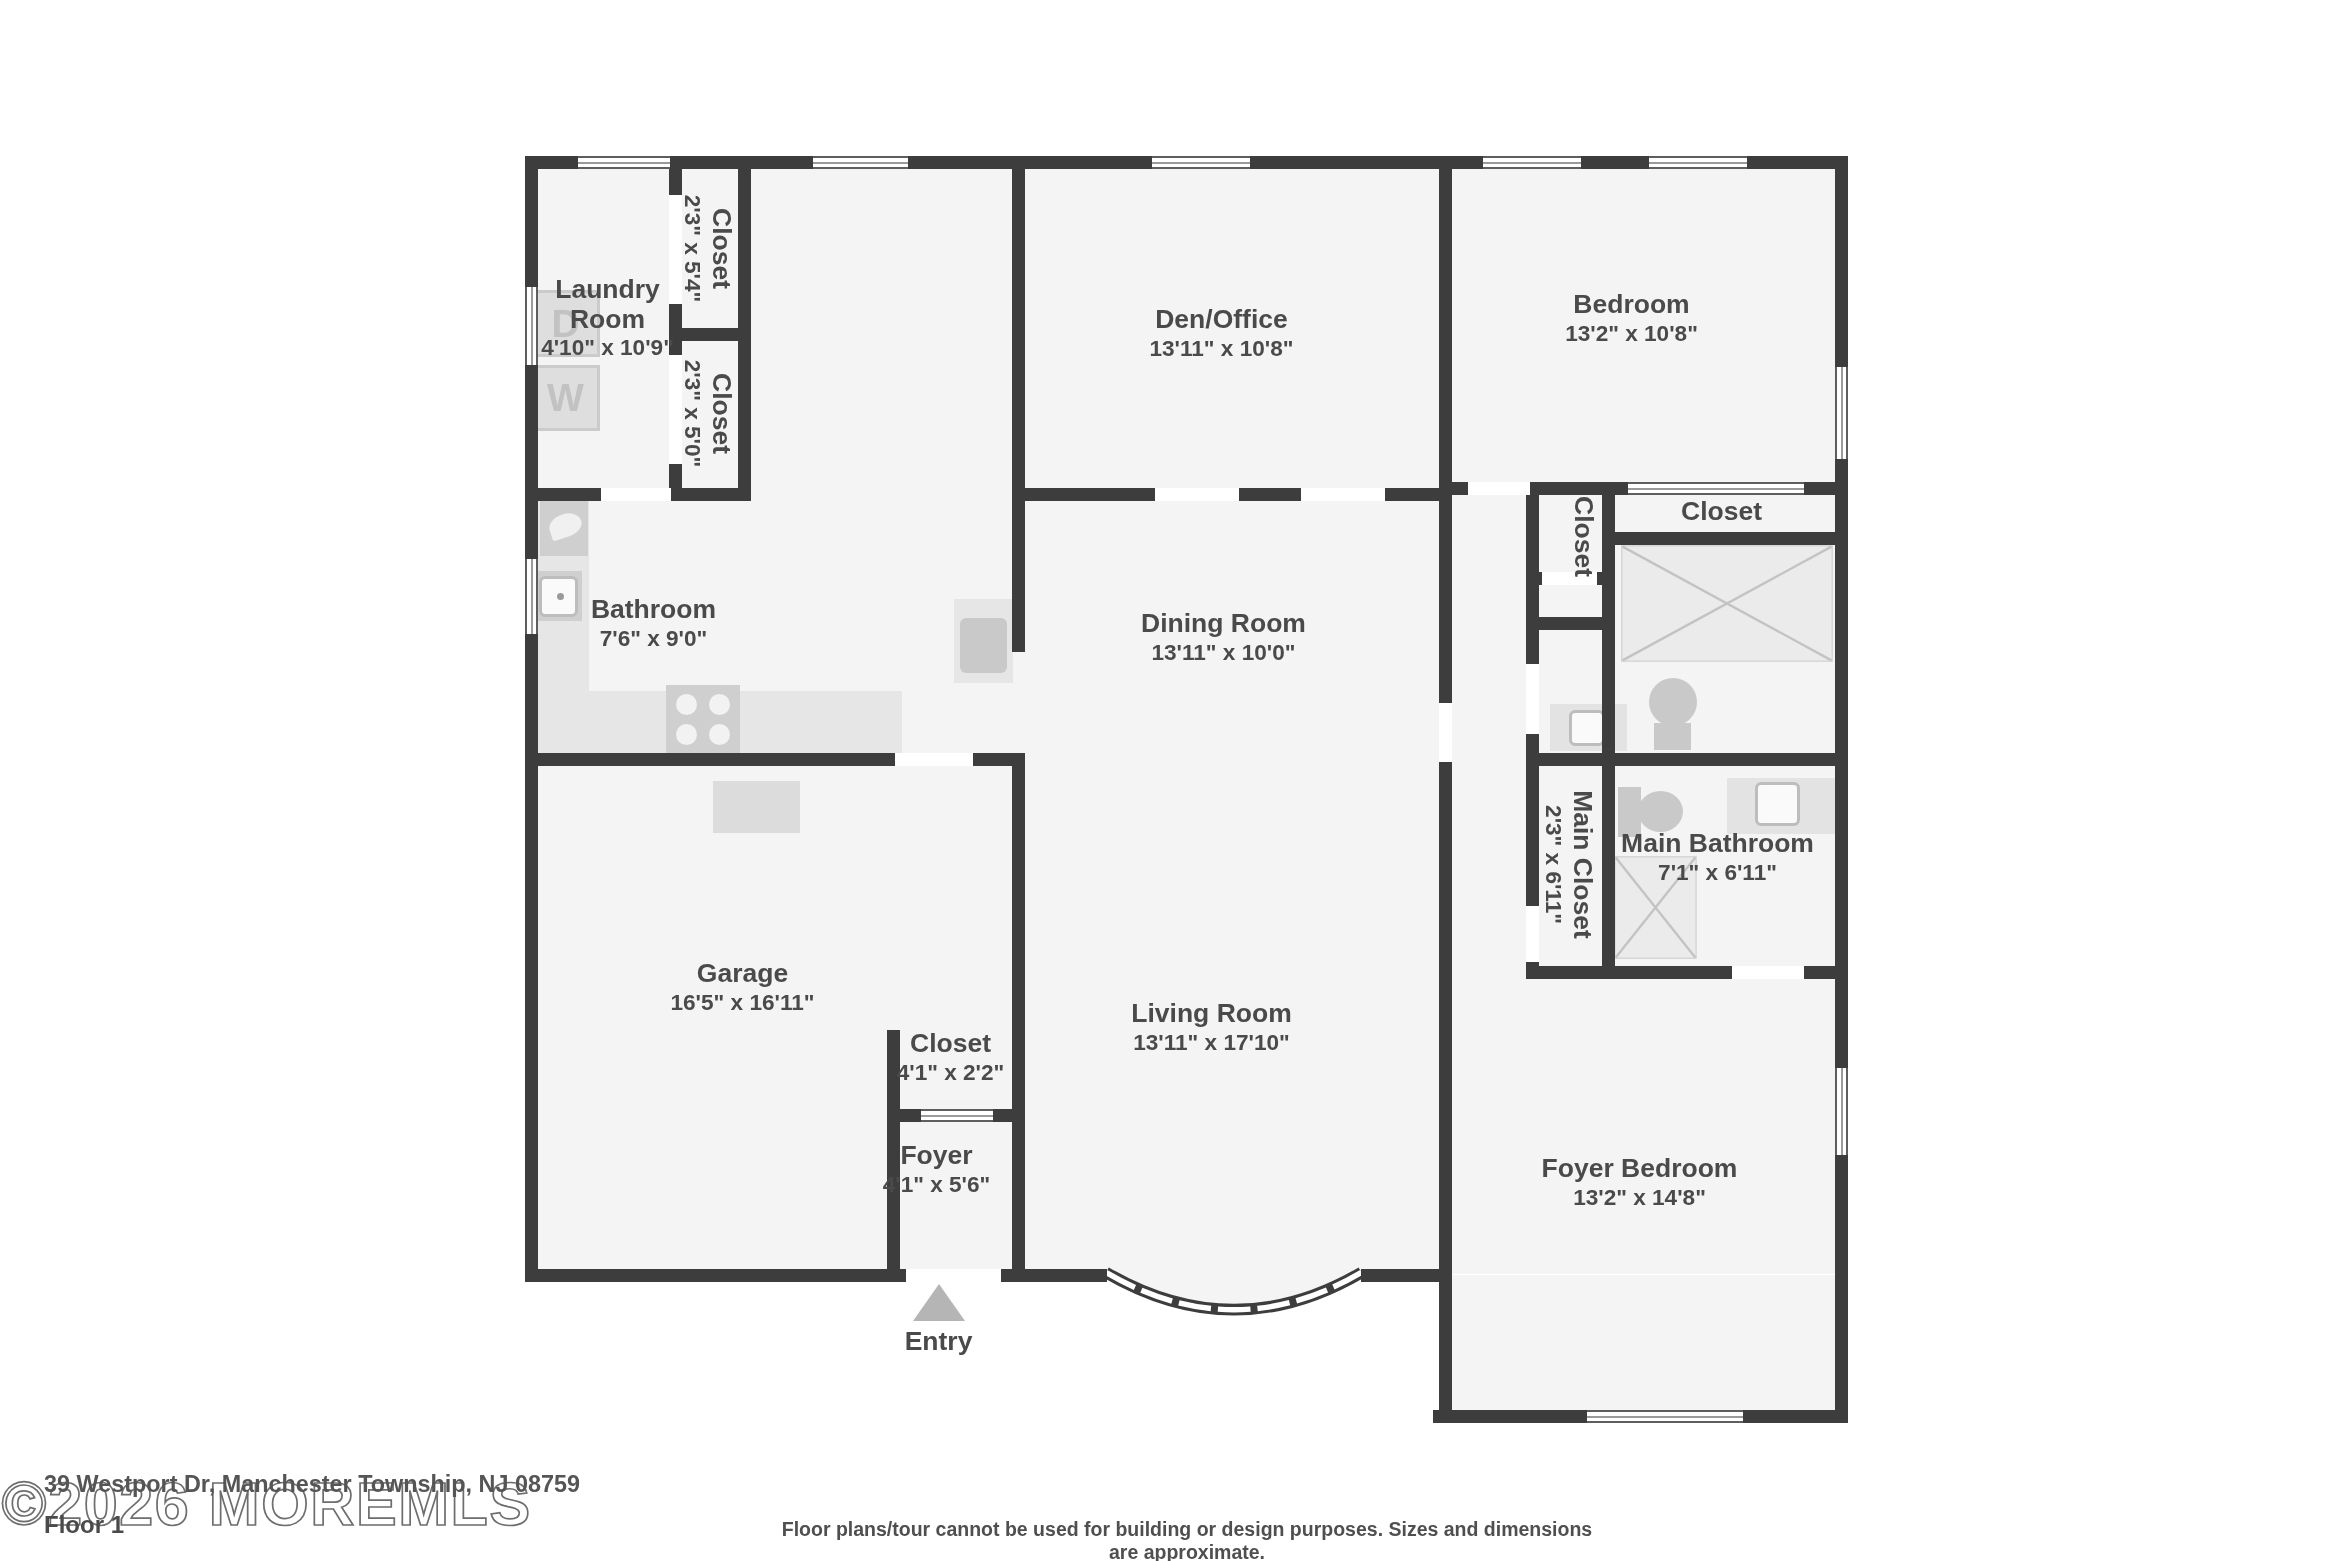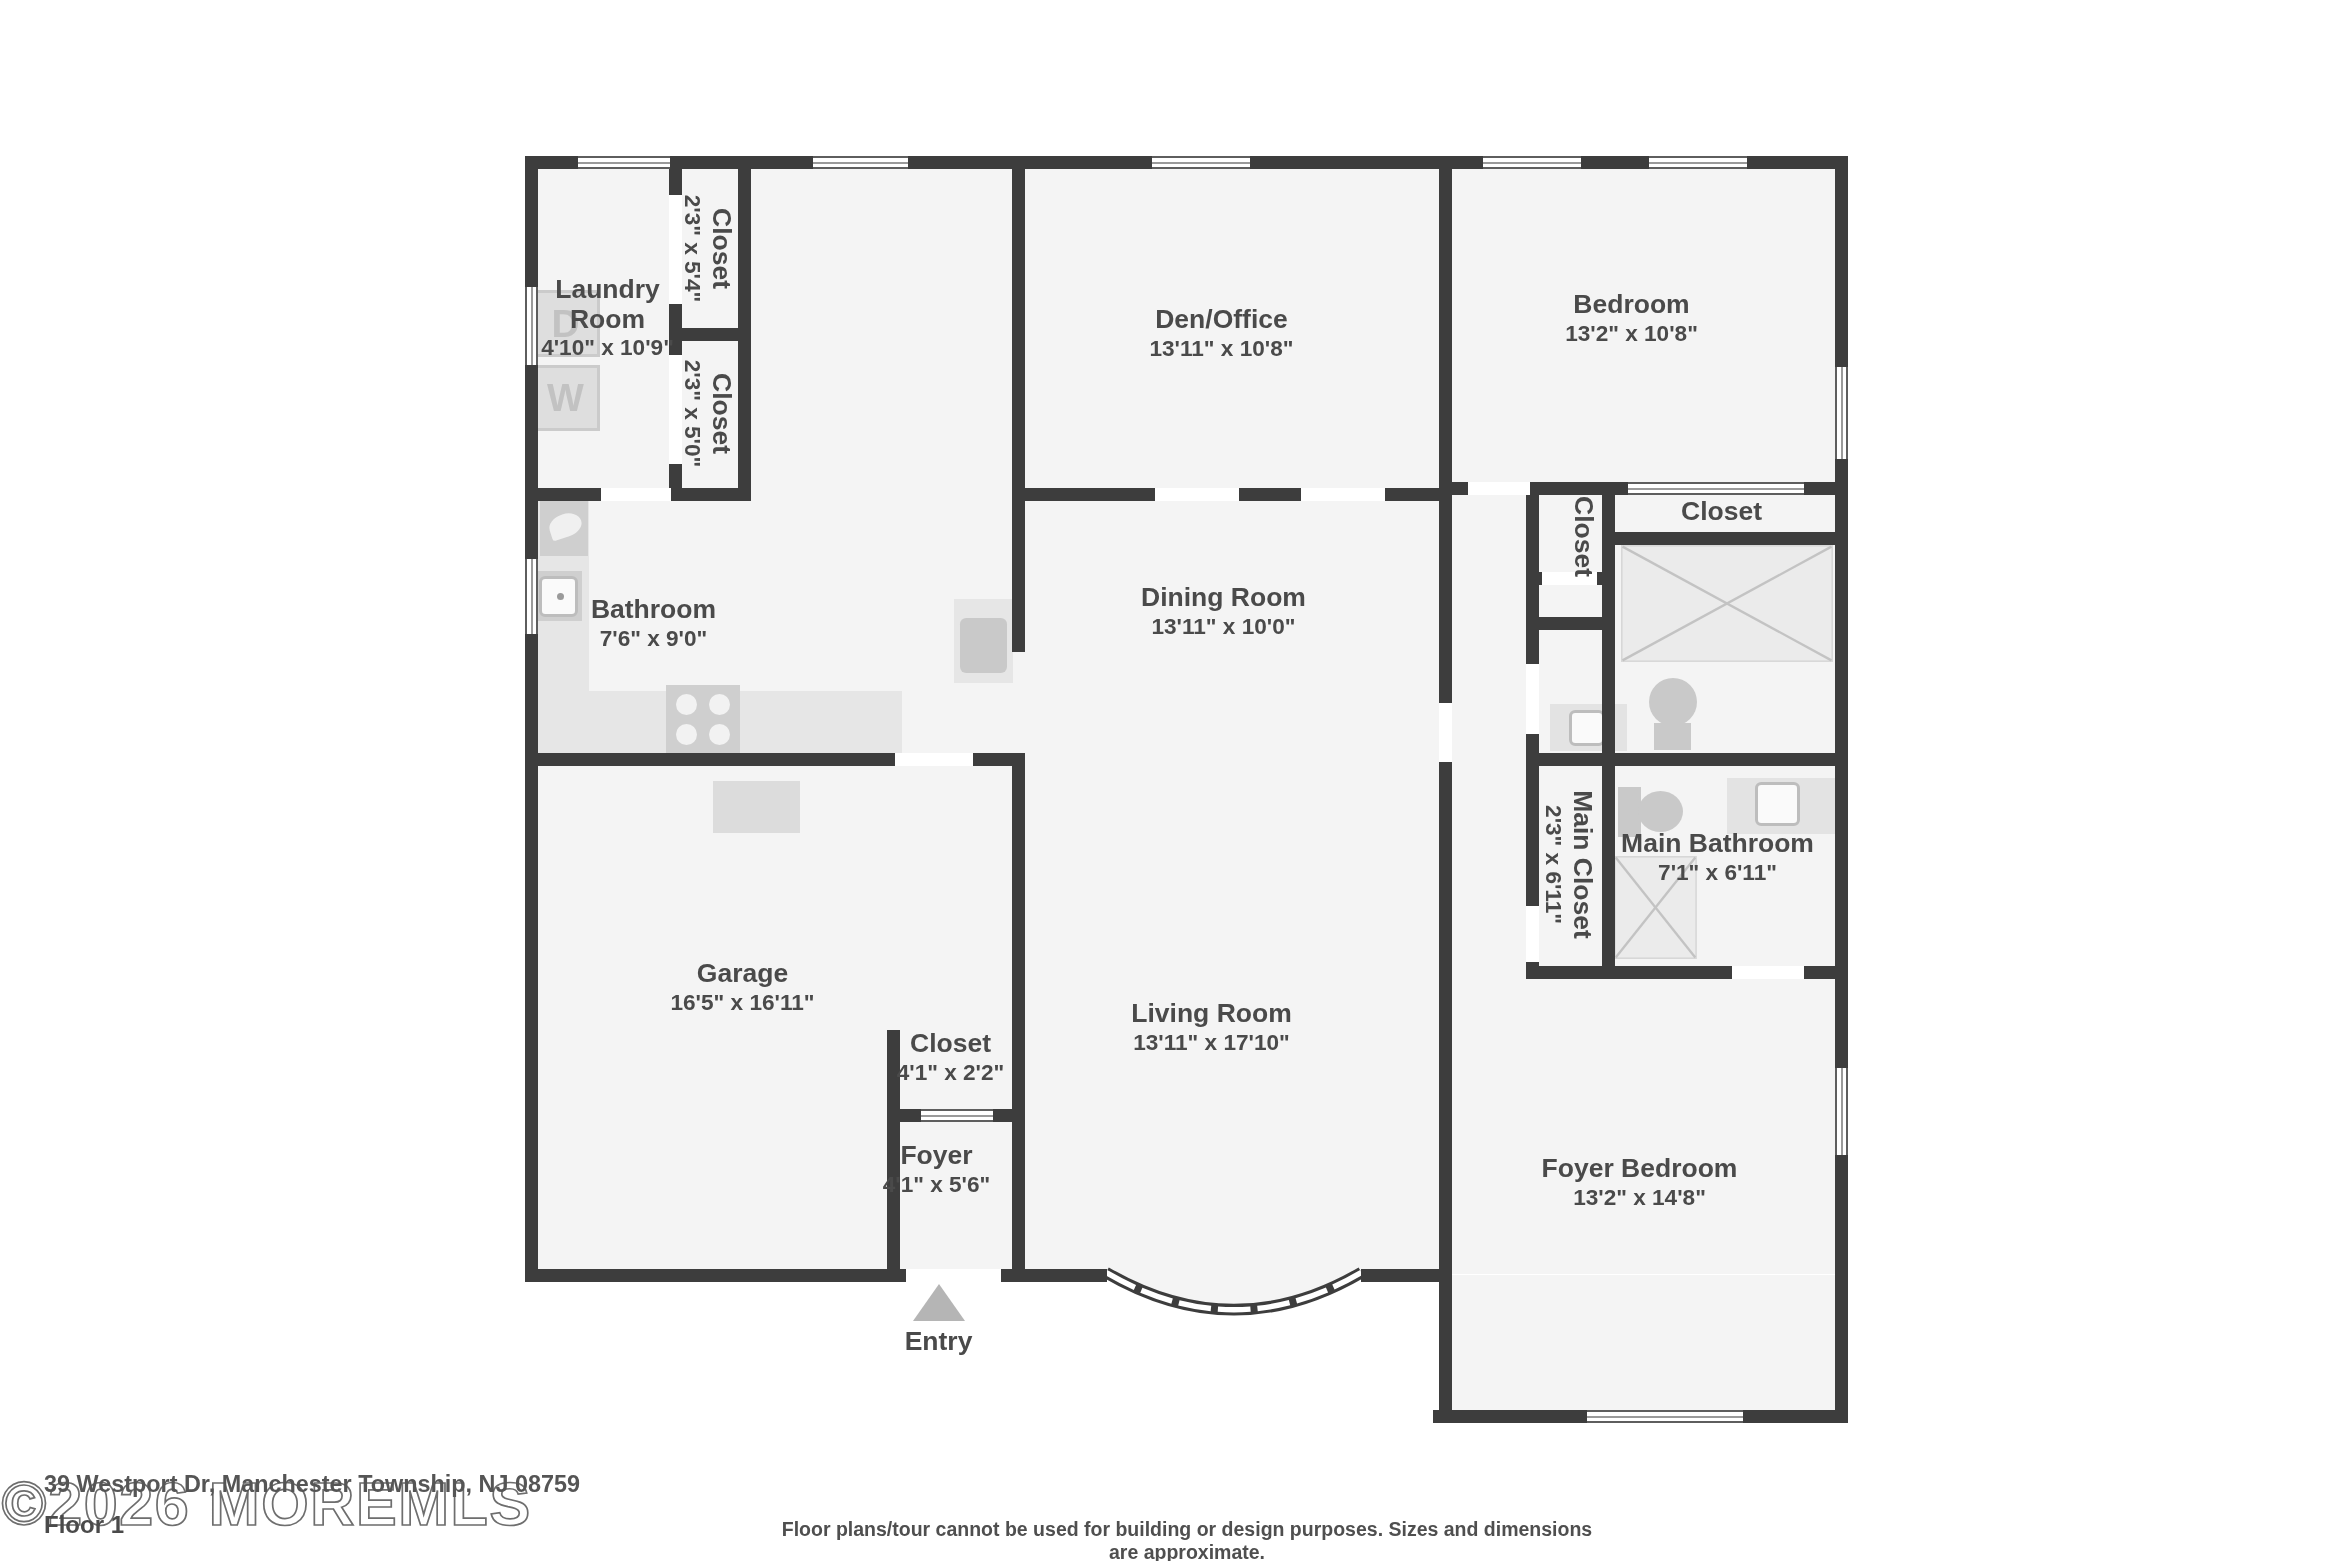--- a/index.html
+++ b/index.html
@@ -171,21 +171,21 @@
     <div class="rdims">13'11" x 10'8"</div>
   </div>
   <div class="rlabel" style="left:1499px;top:290px;">
     <div class="rname">Bedroom</div>
     <div class="rdims">13'2" x 10'8"</div>
   </div>
   <div class="rlabel" style="left:521px;top:595px;">
     <div class="rname">Bathroom</div>
     <div class="rdims">7'6" x 9'0"</div>
   </div>
-  <div class="rlabel" style="left:1091px;top:583px;">
+  <div class="rlabel" style="left:1091px;top:609px;">
     <div class="rname">Dining Room</div>
     <div class="rdims">13'11" x 10'0"</div>
   </div>
   <div class="vlabel" style="left:1436px;top:507px;">
     <div class="rname">Closet</div>
   </div>
   <div class="rlabel" style="left:1589px;top:497px;">
     <div class="rname">Closet</div>
   </div>
   <div class="vlabel" style="left:1435px;top:835px;">

